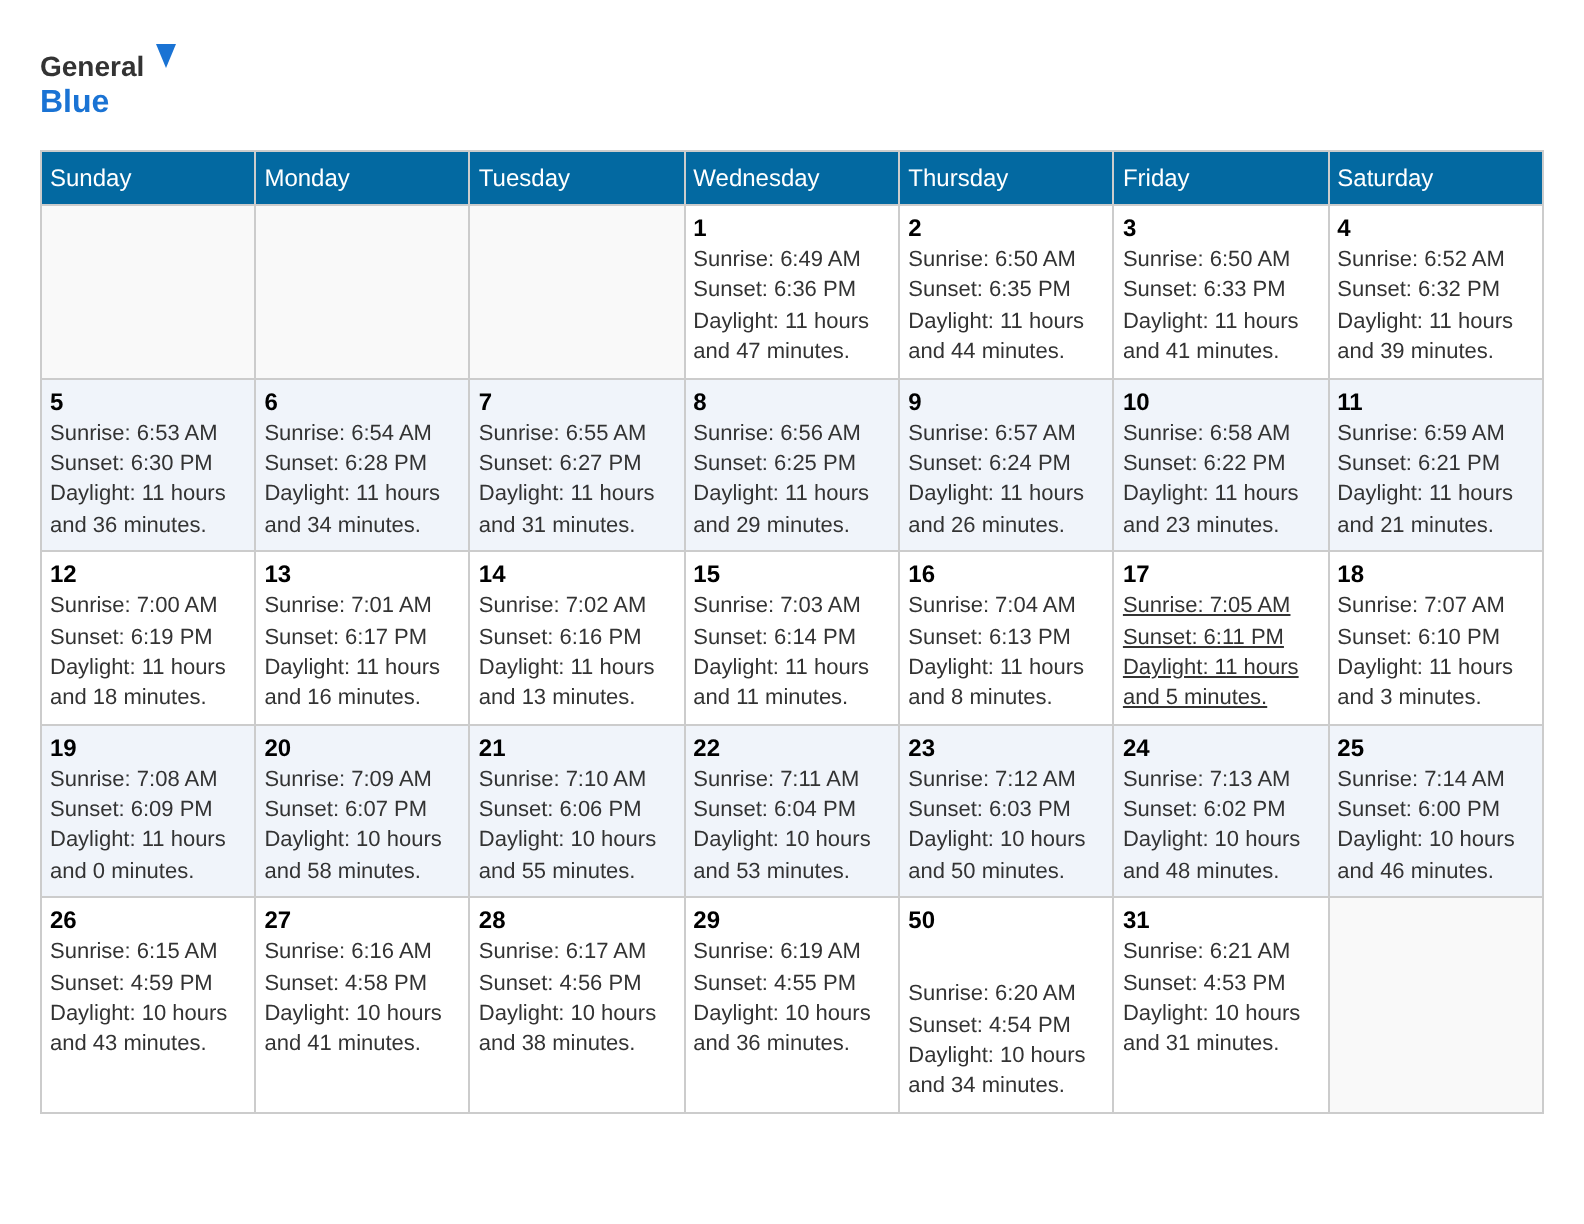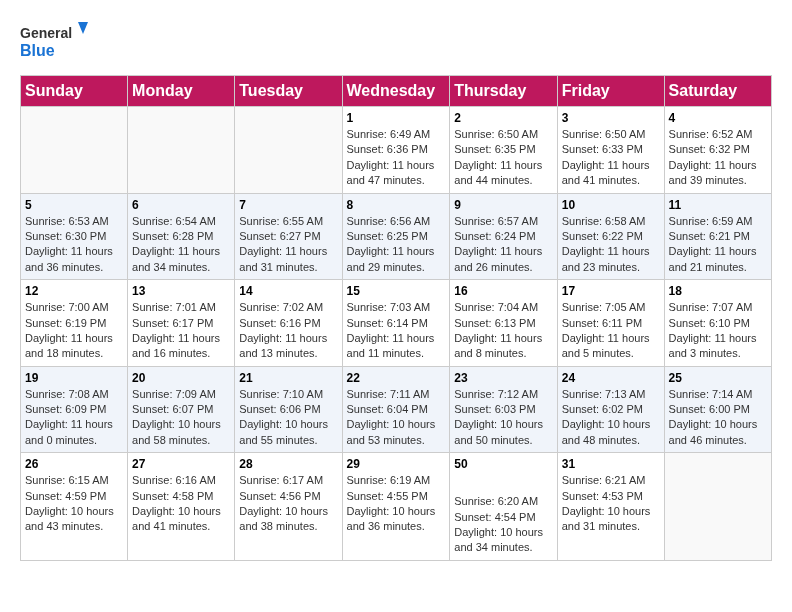--- a/index.html
+++ b/index.html
@@ -31,26 +31,26 @@
     .location-title {
       font-size: 15px;
       color: #555;
     }
     table {
       width: 100%;
       border-collapse: collapse;
       font-size: 11px;
     }
     thead tr th {
-      background-color: #be185d;
+      background-color: #0369a1;
       color: #fff;
       padding: 6px 4px;
       text-align: left;
-      font-size: 16px;
-      font-weight: bold;
+      font-size: 12px;
+      font-weight: normal;
       border: 1px solid #ccc;
     }
     tbody tr td {
       vertical-align: top;
       border: 1px solid #ccc;
       padding: 4px;
       width: 108px;
       min-height: 80px;
       background: #fff;
     }
@@ -216,21 +216,21 @@
         </td>
         <td>
           <div class="day-number">16</div>
           <div class="day-info" style="white-space: pre-line;">Sunrise: 7:04 AM
 Sunset: 6:13 PM
 Daylight: 11 hours
 and 8 minutes.</div>
         </td>
         <td>
           <div class="day-number">17</div>
-          <div class="day-info" style="white-space: pre-line;">Sunrise: 7:05 AM
+          <div class="day-info" style="white-space: pre-line; text-decoration: underline;">Sunrise: 7:05 AM
 Sunset: 6:11 PM
 Daylight: 11 hours
 and 5 minutes.</div>
         </td>
         <td>
           <div class="day-number">18</div>
           <div class="day-info" style="white-space: pre-line;">Sunrise: 7:07 AM
 Sunset: 6:10 PM
 Daylight: 11 hours
 and 3 minutes.</div>

